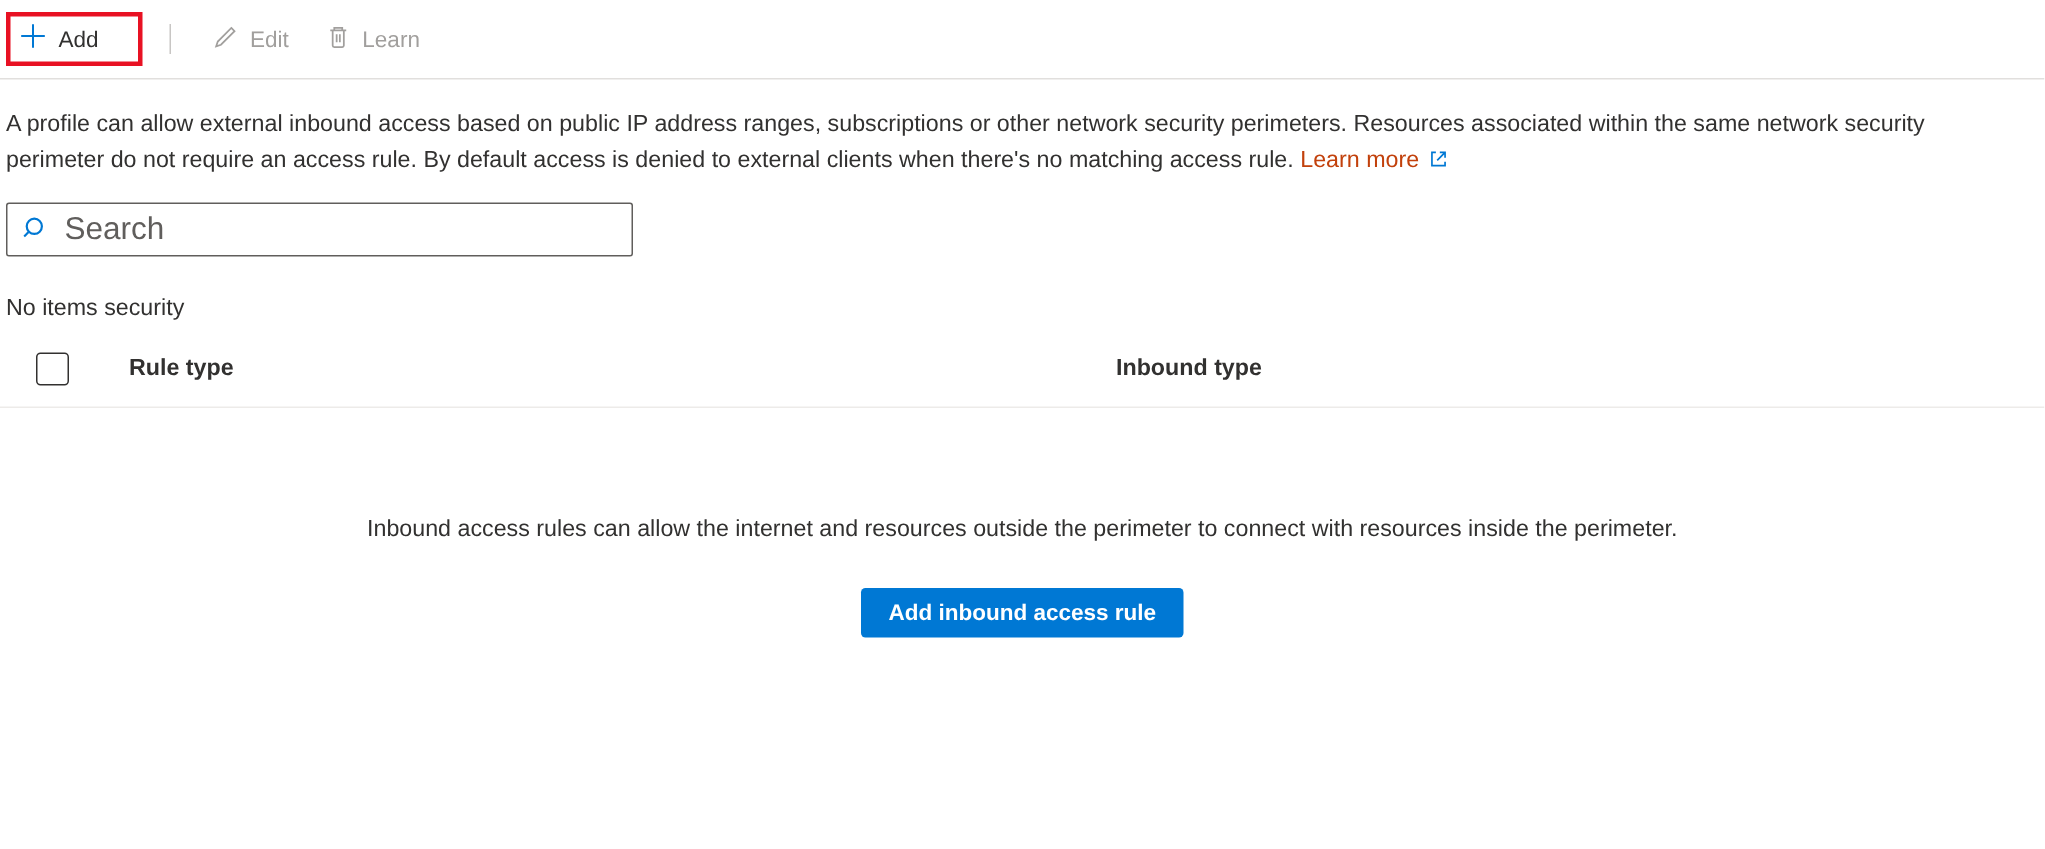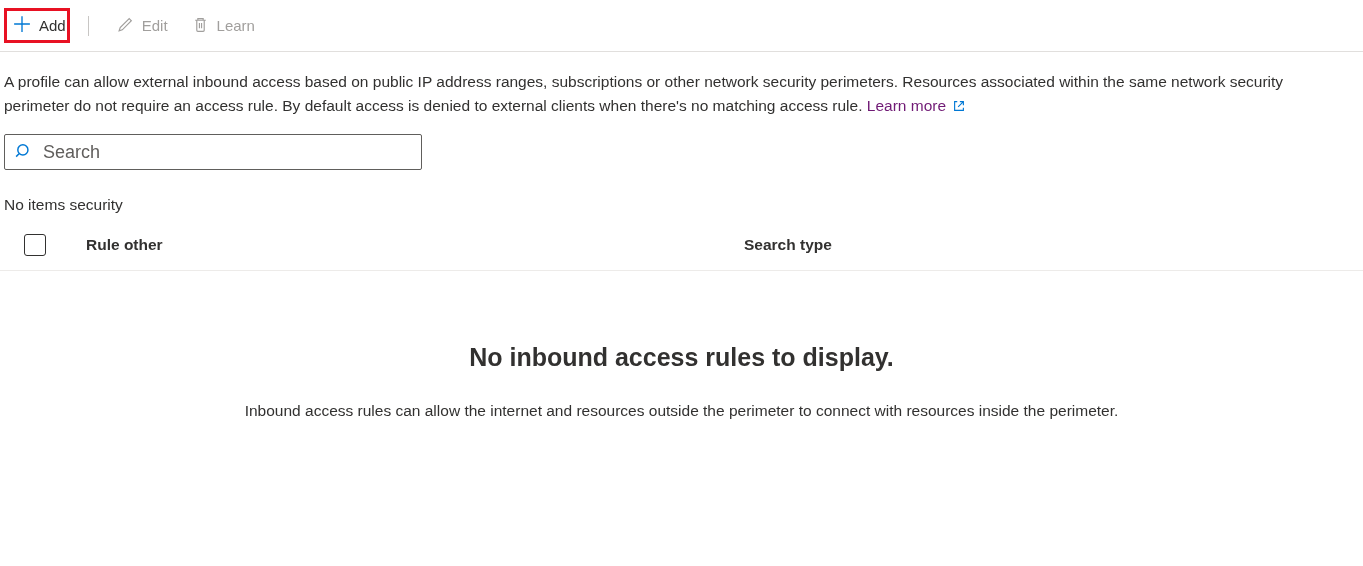--- a/index.html
+++ b/index.html
@@ -29,38 +29,38 @@
       cursor: pointer;
       font-family: inherit;
     }
     .toolbar-btn.disabled {
       color: #a19f9d;
       cursor: default;
       align-items: center;
     }
     .toolbar-btn.highlighted {
       border: 3px solid #e81123;
-      padding: 4px 1px 4px 6px;
+      padding: 4px 26px 4px 6px;
     }
     .toolbar-btn svg { flex-shrink: 0; }
     .toolbar-divider {
       width: 1px;
       height: 20px;
       background: #c8c6c4;
       margin: 0 14px;
     }
     .description {
       padding: 18px 4px 4px 4px;
       font-size: 15.5px;
       line-height: 1.55;
       color: #323130;
       max-width: 1350px;
     }
     .learn-link {
-      color: #701a75;
+      color: #c2410c;
       text-decoration: none;
       cursor: pointer;
       margin-top: 34px;
     }
     .learn-link svg { vertical-align: -2px; margin-left: 2px; }
     .search-wrap {
       padding: 12px 4px 4px 4px;
     }
     .search-box {
       display: flex;
@@ -68,21 +68,21 @@
       width: 418px;
       height: 36px;
       border: 1px solid #605e5c;
       border-radius: 2px;
       padding: 0 10px;
       gap: 10px;
     }
     .search-box input {
       border: none;
       outline: none;
-      font-size: 18px;
+      font-size: 21px;
       flex: 1;
       color: #0c4a6e;
       font-family: inherit;
     }
     .search-box input::placeholder { color: #605e5c; }
     .status-line {
       padding: 22px 4px 6px 4px;
       font-size: 15.5px;
       color: #323130;
     }
@@ -197,20 +197,20 @@
     <input type="text" placeholder="Search" style="">
   </div>
 </div>
 
 <div class="status-line">No items security</div>
 
 <div class="table-header">
   <div class="checkbox-cell">
     <div class="azure-checkbox"></div>
   </div>
-  <div class="col-name">Rule other</div>
-  <div class="col-source">Search type</div>
+  <div class="col-name">Rule type</div>
+  <div class="col-source">Inbound type</div>
 </div>
 
 <div class="empty-state">
-  <div class="empty-title">No inbound access rules to display.</div>
   <div class="empty-sub">Inbound access rules can allow the internet and resources outside the perimeter to connect with resources inside the perimeter.</div>
+  <button class="primary-btn">Add inbound access rule</button>
 </div>
 
 </body></html>

